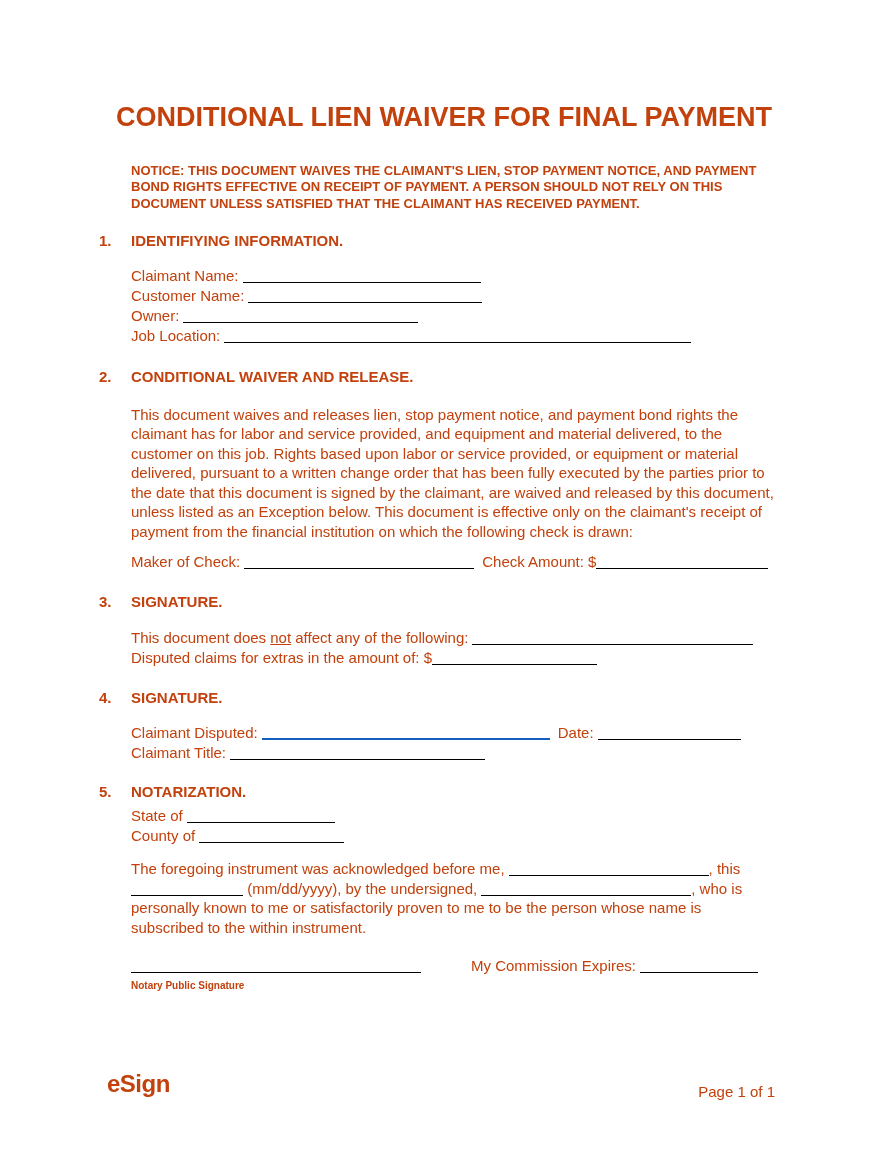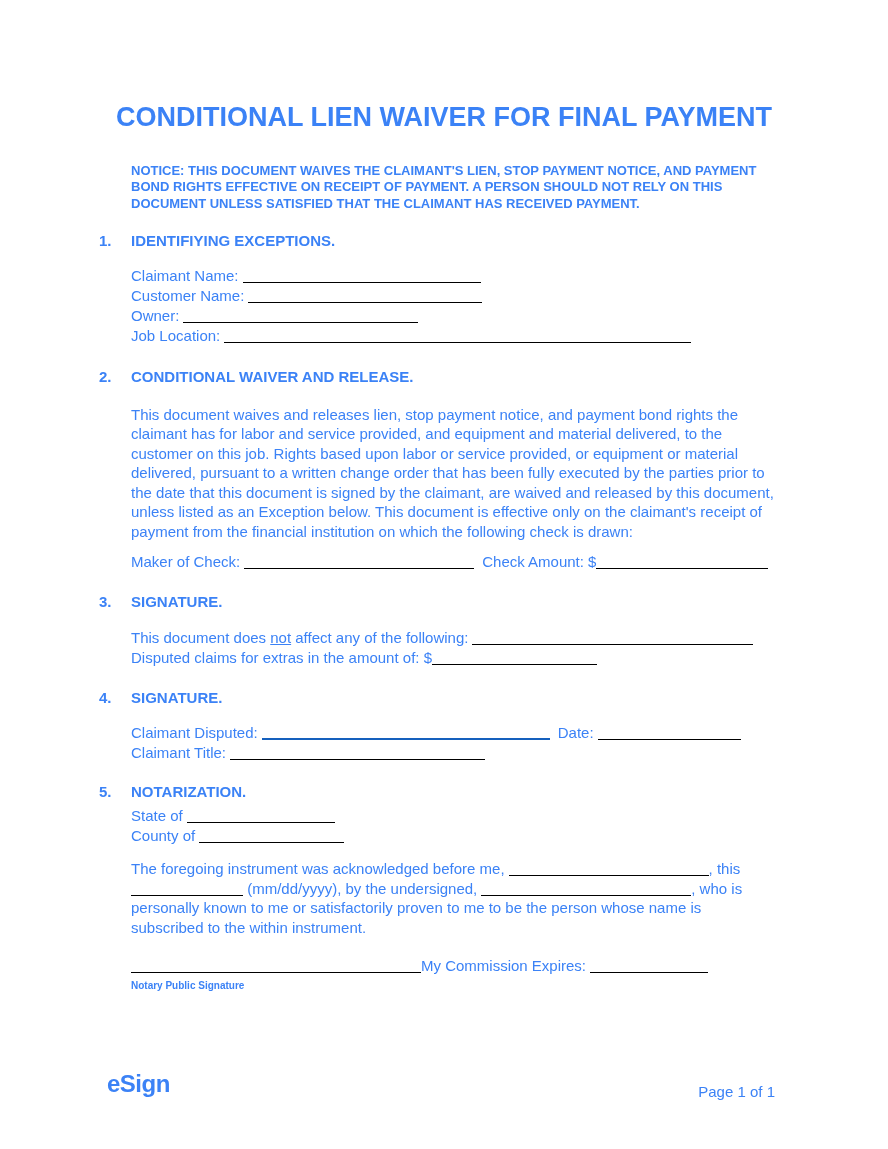--- a/index.html
+++ b/index.html
@@ -1,20 +1,20 @@
 <!DOCTYPE html>
 <html><head>
 <meta charset="utf-8">
 <style>
   html,body{margin:0;padding:0;background:#fff;}
   .page{
     position:relative;
     width:888px;height:1149px;
     background:#ffffff;
-    color:#3b82f6;
+    color:#c2410c;
     font-family:"Liberation Sans","DejaVu Sans",sans-serif;
     overflow:hidden;
   }
   .content{margin:0 113px 0 131px;}
   .title{
     padding-top:101px;
     text-align:center;
     font-size:27px;line-height:32px;font-weight:bold;
     letter-spacing:0px;
   }
@@ -41,21 +41,21 @@
     border-bottom:1px solid #000;
     height:14px;
     vertical-align:-2px;
     margin-left:4px;
   }
   .blank.sig{
     border-bottom-width:2px;
     border-bottom-color:#1560bd;
   }
   .gap8{margin-left:8px;}
-  .gap50{}
+  .gap50{margin-left:50px;}
   .uword{text-decoration:underline;}
   .caption{font-size:10px;font-weight:bold;line-height:19px;}
   .ackline{white-space:nowrap;}
   .footer-logo{
     position:absolute;left:107px;top:1070px;
     font-size:24px;font-weight:bold;letter-spacing:-0.5px;
   }
   .footer-page{
     position:absolute;right:113px;top:1083px;
     font-size:15px;
@@ -66,21 +66,21 @@
 
 <div class="page">
   <div class="title">CONDITIONAL LIEN WAIVER FOR FINAL PAYMENT</div>
 
   <div class="content">
     <div class="notice">NOTICE: THIS DOCUMENT WAIVES THE CLAIMANT'S LIEN, STOP PAYMENT NOTICE, AND PAYMENT
 BOND RIGHTS EFFECTIVE ON RECEIPT OF PAYMENT. A PERSON SHOULD NOT RELY ON THIS
 DOCUMENT UNLESS SATISFIED THAT THE CLAIMANT HAS RECEIVED PAYMENT.</div>
 
     <div class="sec-heading" id="sec1-h">
-      <span class="sec-num">1.</span><span>IDENTIFIYING EXCEPTIONS.</span>
+      <span class="sec-num">1.</span><span>IDENTIFIYING INFORMATION.</span>
     </div>
     <div class="rows">
       <div class="row">
         <span>Claimant Name:</span><span class="blank" style="width:238px"></span>
       </div>
       <div class="row">
         <span>Customer Name:</span><span class="blank" style="width:234px"></span>
       </div>
       <div class="row">
         <span>Owner:</span><span class="blank" style="width:235px"></span>

